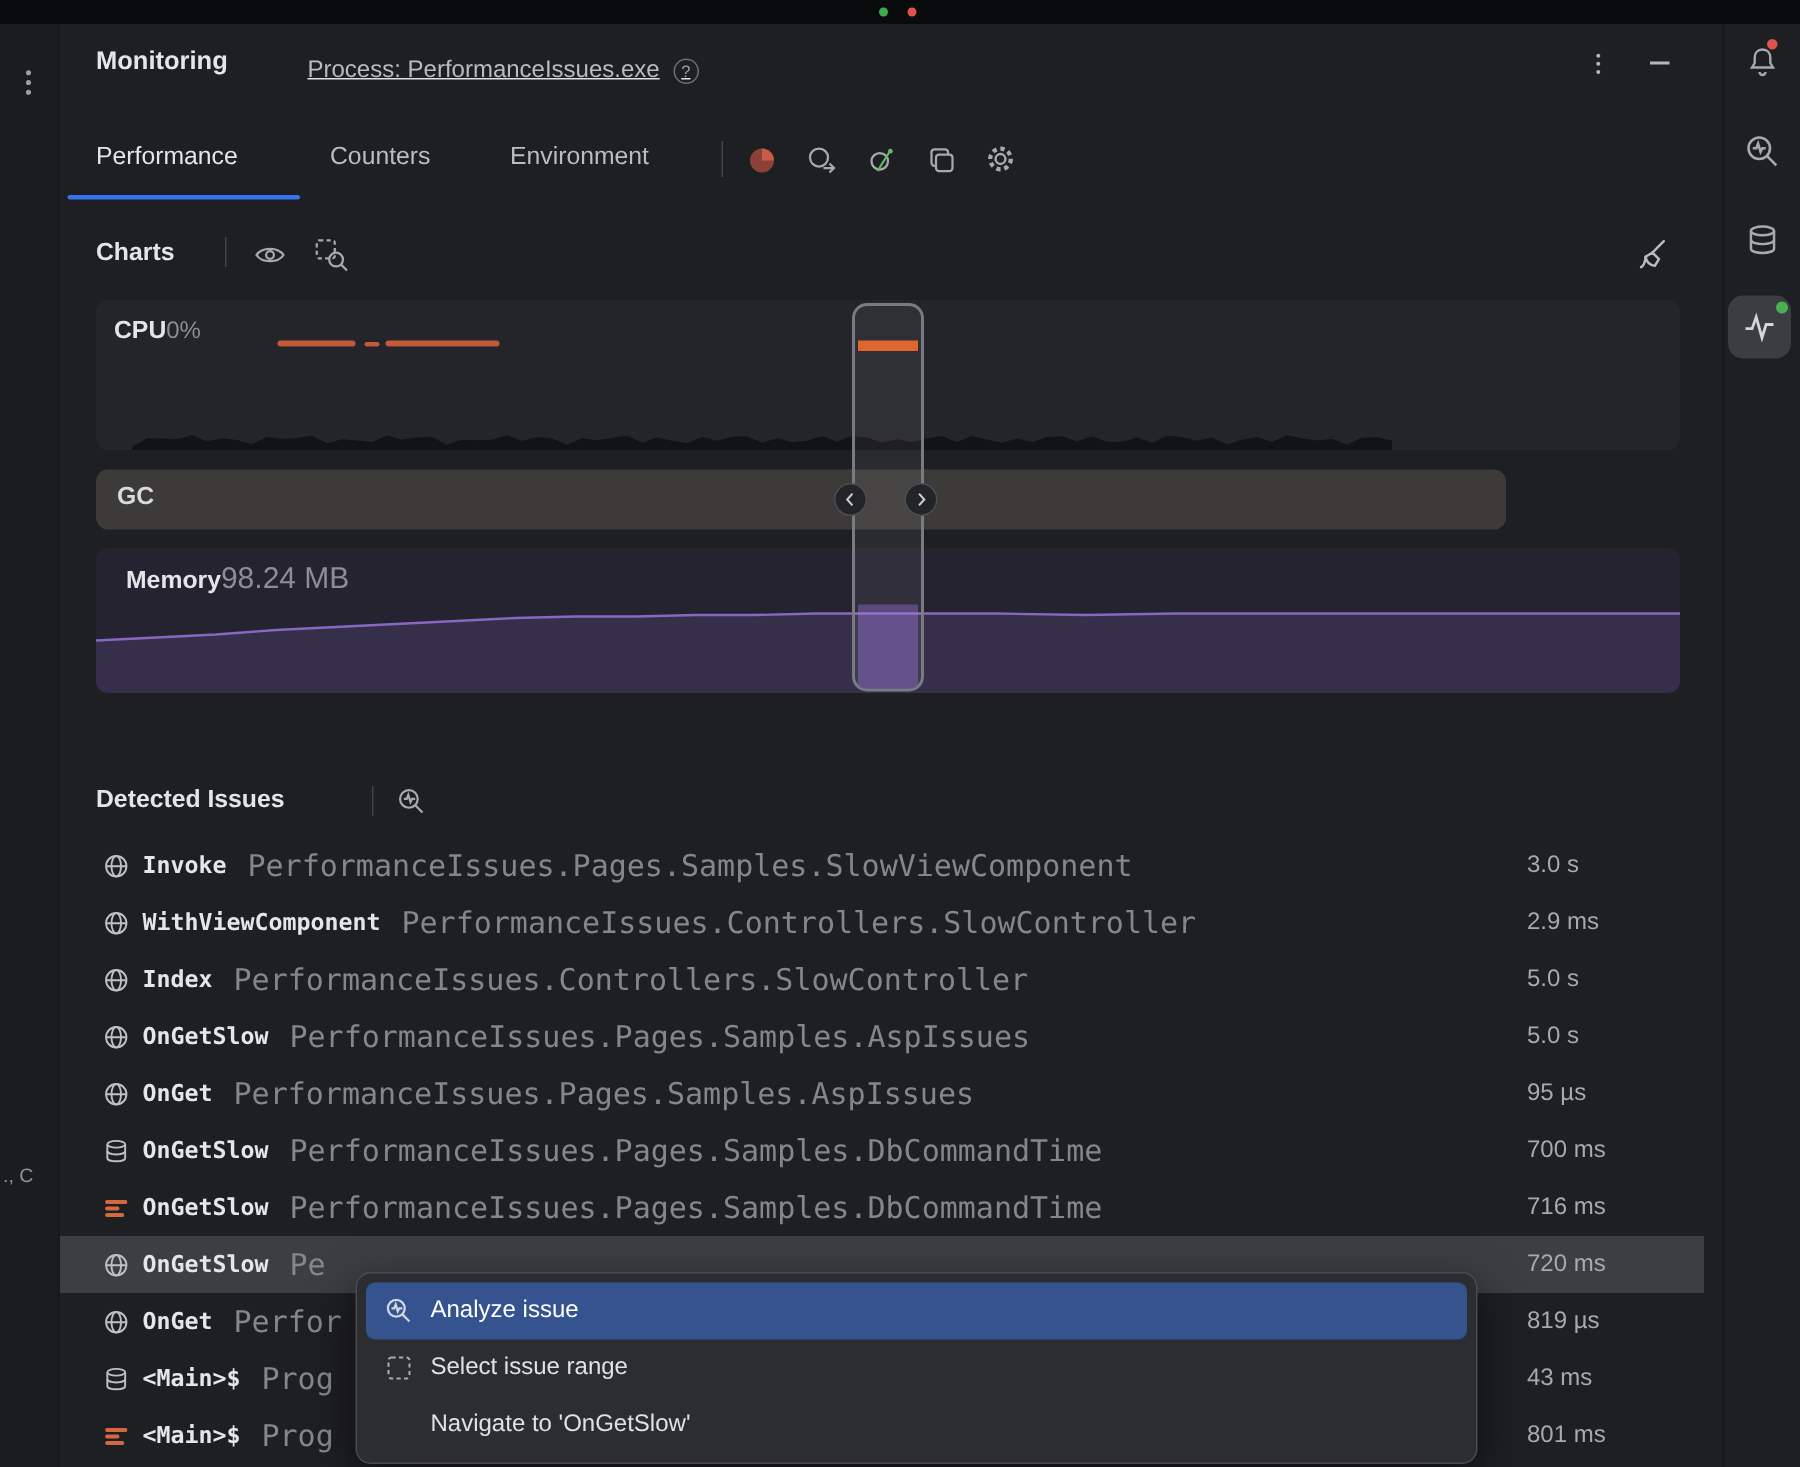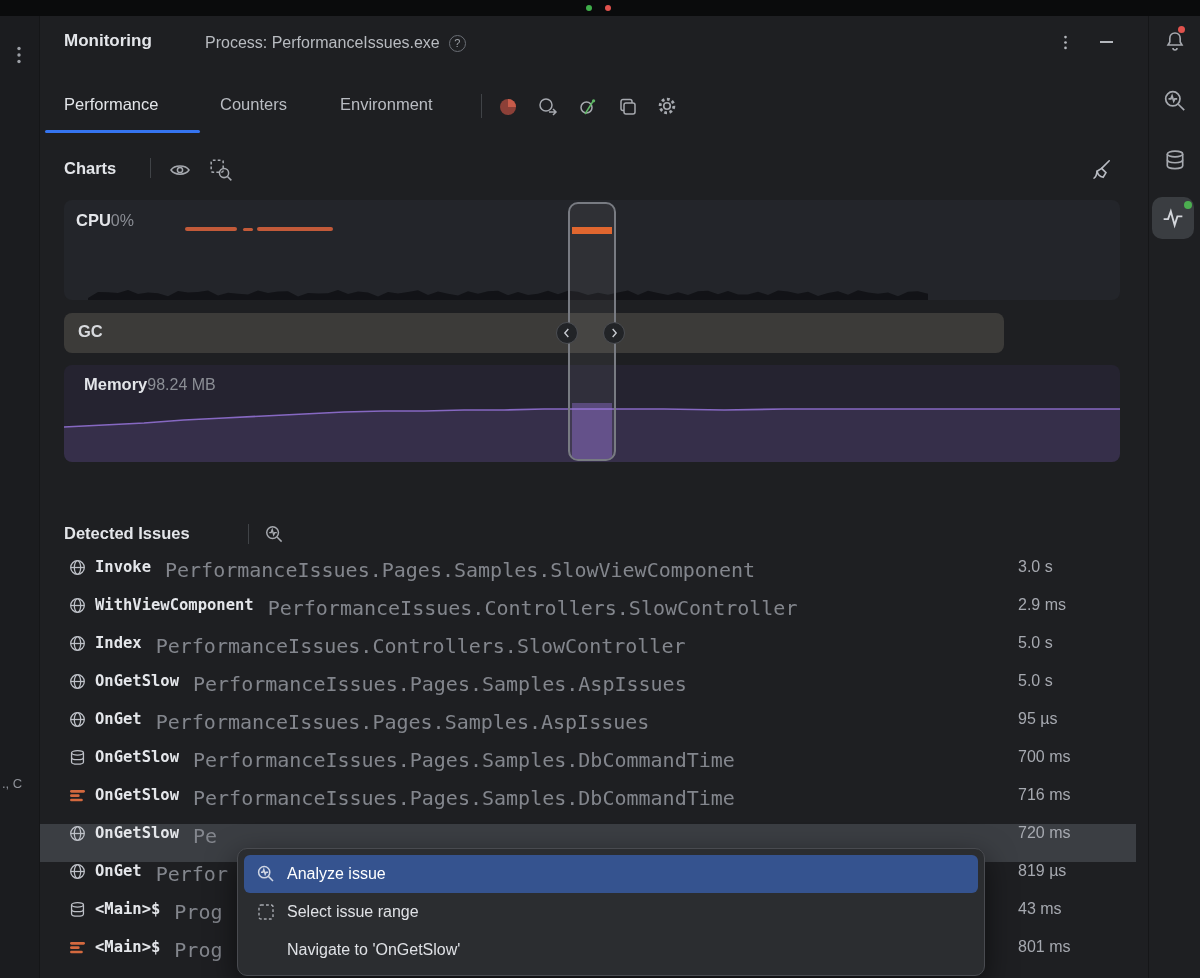--- a/index.html
+++ b/index.html
@@ -8,21 +8,21 @@
   .abs{position:absolute;}
   .panel{position:absolute;border-radius:8px;overflow:hidden;}
   .sep{position:absolute;width:1px;background:#404347;}
   .dim{color:#8b8e95;font-weight:400;}
   .bold16{font-weight:700;font-size:16.5px;color:#e3e5e9;}
   .tab{position:absolute;font-size:16.5px;cursor:default;}
   .tab.inactive{color:#b9bcc2;}
   .iconbtn{position:absolute;display:flex;align-items:center;justify-content:center;}
   
   .rows{position:absolute;left:40px;top:558px;width:1108px;}
-  .row{position:relative;height:38px;display:flex;padding-left:28px;box-sizing:border-box;}
+  .row{position:relative;height:38px;display:flex;align-items:center;padding-left:28px;box-sizing:border-box;}
   .row.sel{background:#3b3e43;margin-right:12px;}
   .ricon{width:18px;height:18px;margin-right:9px;display:flex;align-items:center;justify-content:center;flex:0 0 18px;}
   .rname{font-family:"DejaVu Sans Mono",monospace;font-weight:700;font-size:15.5px;color:#e4e6ea;white-space:pre;}
   .rns{font-family:"DejaVu Sans Mono",monospace;font-size:20px;color:#83868d;margin-left:14px;white-space:pre;overflow:hidden;}
   .rdur{position:absolute;left:978px;font-size:16px;color:#a6a9b0;}
   
   .menu{position:absolute;left:237px;top:848px;width:748px;box-sizing:border-box;background:#2b2d30;
         border:1px solid #494b50;border-radius:10px;padding:6px;z-index:30;
         box-shadow:0 10px 30px rgba(0,0,0,.55);}
   .mi{height:38px;display:flex;align-items:center;border-radius:6px;padding:0 10px 0 12px;font-size:16px;color:#dfe1e5;gap:11px;}
@@ -85,21 +85,21 @@
     </div>
     <div class="abs" style="left:3px;top:181px;width:42px;height:42px;border-radius:10px;background:#3a3d41;display:flex;align-items:center;justify-content:center;">
       <svg viewBox="0 0 20 20" width="22" height="22">
           <polyline points="1.5,11 5.5,11 8,4 11.5,16.5 14,8.5 18.5,8.5" fill="none" stroke="#d3d6db" stroke-width="1.7"></polyline>
         </svg>
       <div class="abs" style="left:32px;top:4px;width:8px;height:8px;border-radius:50%;background:#4caf50;"></div>
     </div>
   </div>
 
   <div class="abs" style="left:64px;top:31px;font-size:17px;font-weight:700;color:#e4e6ea;">Monitoring</div>
-  <div class="abs" style="left:205px;top:30px;height:26px;display:flex;align-items:center;gap:9px;">
+  <div class="abs" style="left:205px;top:30px;height:26px;display:flex;align-items:flex-end;gap:9px;text-decoration:underline;">
     <span style="font-size:16px;color:#b8bbc0;">Process: PerformanceIssues.exe</span>
     <span style="width:17px;height:17px;border:1.4px solid #6a6e75;border-radius:50%;display:flex;align-items:center;justify-content:center;font-size:11px;color:#9da0a6;box-sizing:border-box;">?</span>
   </div>
   <div class="iconbtn" style="left:1054px;top:30px;width:22px;height:24px;">
     <svg viewBox="0 0 6 18" width="5" height="17">
         <g fill="#b4b7bd">
           <circle cx="3" cy="2.5" r="1.6"></circle>
           <circle cx="3" cy="9" r="1.6"></circle>
           <circle cx="3" cy="15.5" r="1.6"></circle>
         </g>
@@ -201,21 +201,21 @@
     <div class="abs bold16" style="left:14px;top:9px;color:#d8dade;">GC</div>
   </div>
 
   <div class="panel" style="left:64px;top:365px;width:1056px;height:97px;background:#252330;">
     <svg class="abs" style="left:0;top:0;" width="1056" height="97" viewBox="0 0 1056 97">
       <path id="mem-area" fill="rgba(134,104,194,0.18)" d="M0 62 L40 60 L80 58 L120 55 L160 53 L200 51 L240 49 L280 47 L320 46 L360 46 L400 45 L440 45 L480 44 L540 44 L600 44 L660 45 L720 44 L780 44 L840 44 L900 44 L960 44 L1010 44 L1056 44 L1056 97 L0 97 Z"></path>
       <path id="mem-line" fill="none" stroke="#8668c2" stroke-width="1.6" d="M0 62 L40 60 L80 58 L120 55 L160 53 L200 51 L240 49 L280 47 L320 46 L360 46 L400 45 L440 45 L480 44 L540 44 L600 44 L660 45 L720 44 L780 44 L840 44 L900 44 L960 44 L1010 44 L1056 44"></path>
     </svg>
     <div class="abs" style="left:20px;top:10px;display:flex;align-items:baseline;">
       <span class="bold16">Memory</span>
-      <span class="dim" style="font-size:16px;text-align:center;">98.24 MB</span>
+      <span class="dim" style="font-size:20px;text-align:center;">98.24 MB</span>
     </div>
     <div class="abs" style="left:1076px;top:60px;font-size:11px;color:#898c92;">50</div>
   </div>
 
   <div class="abs" style="left:568px;top:202px;width:48px;height:259px;border:2px solid #787b82;border-radius:10px;background:rgba(255,255,255,0.055);box-sizing:border-box;overflow:hidden;z-index:6;">
     <div class="abs" style="left:2px;top:23px;width:40px;height:7px;background:#e0662f;"></div>
     <div class="abs" style="left:2px;top:199px;width:40px;height:58px;background:rgba(158,118,230,0.38);"></div>
   </div>
   <div class="circlebtn" style="left:556px;top:322px;">
     <svg viewBox="0 0 16 16" width="14" height="14">

